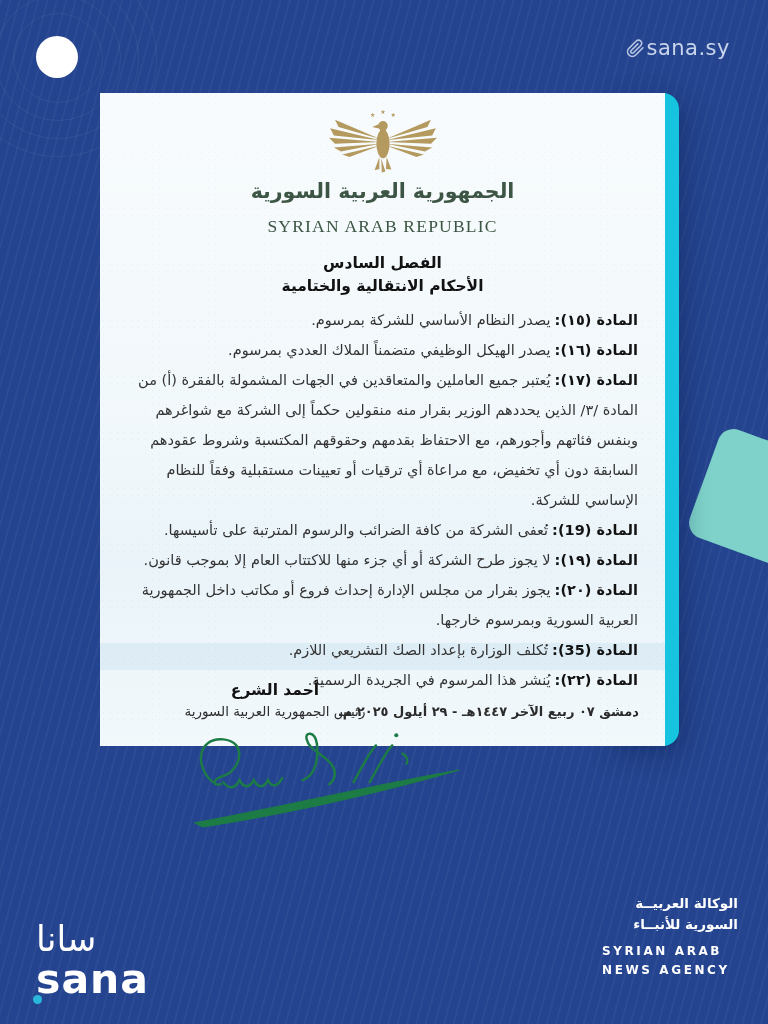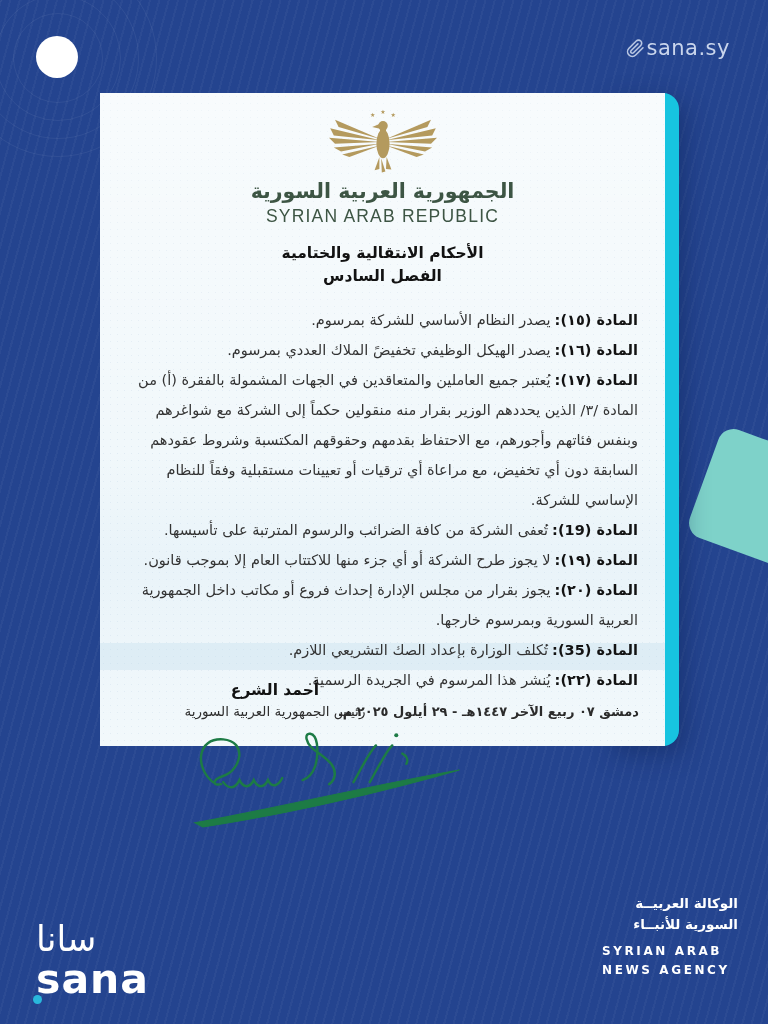--- a/index.html
+++ b/index.html
@@ -52,22 +52,22 @@
   }
   .shade-band{position:absolute;left:0;right:0;top:550px;height:27px;background:rgba(186,215,234,0.30);}
 
   .emblem-wrap{position:absolute;top:16px;left:0;right:0;text-align:center;}
   .emblem-wrap svg{display:inline-block;}
   .country-ar{
     direction:rtl;text-align:center;color:#3d5544;font-weight:bold;
     font-size:20.5px;line-height:1.15;margin-top:1px;
   }
   .country-en{
-    text-align:center;color:#3d5544;font-family:Liberation Sans, sans-serif;
-    font-size:17.5px;letter-spacing:1.2px;margin-top:2px;
+    text-align:center;color:#3d5544;font-family:Liberation Serif, serif;
+    font-size:17.5px;letter-spacing:1.2px;margin-top:12px;
   }
   .chapter{direction:rtl;text-align:center;color:#121212;font-weight:bold;font-size:15.5px;line-height:23px;margin-top:15px;}
 
   .articles{
     position:absolute;top:212px;right:27px;left:29px;direction:rtl;
     color:#333;font-size:14.5px;line-height:30px;text-align:right;
   }
   .articles p{margin:0;}
   .art-label{font-weight:bold;color:#121212;margin-left:4px;}
 
@@ -145,28 +145,28 @@
           <rect x="105" y="30" width="10" height="12"></rect>
 
           <path d="M104,80 L96,102 L104,100 Z"></path>
           <path d="M107,82 L108,106 L114,104 Z"></path>
           <path d="M116,80 L124,101 L115,100 Z"></path>
         </svg>
       </span>
       <div class="country-ar">الجمهورية العربية السورية</div>
       <div class="country-en">SYRIAN ARAB REPUBLIC</div>
       <div class="chapter">
+        <div>الفصل السادس</div>
         <div>الأحكام الانتقالية والختامية</div>
-        <div>الفصل السادس</div>
       </div>
     </div>
 
     <div class="articles">
       <p><span class="art-label">المادة (١٥):</span><span>يصدر النظام الأساسي للشركة بمرسوم.</span></p>
-      <p><span class="art-label">المادة (١٦):</span><span>يصدر الهيكل الوظيفي تخفيضً الملاك العددي بمرسوم.</span></p>
+      <p><span class="art-label">المادة (١٦):</span><span>يصدر الهيكل الوظيفي متضمناً الملاك العددي بمرسوم.</span></p>
       <p><span class="art-label">المادة (١٧):</span><span>يُعتبر جميع العاملين والمتعاقدين في الجهات المشمولة بالفقرة (أ) من المادة /٣/ الذين يحددهم الوزير بقرار منه منقولين حكماً إلى الشركة مع شواغرهم وبنفس فئاتهم وأجورهم، مع الاحتفاظ بقدمهم وحقوقهم المكتسبة وشروط عقودهم السابقة دون أي تخفيض، مع مراعاة أي ترقيات أو تعيينات مستقبلية وفقاً للنظام الإساسي للشركة.</span></p>
       <p><span class="art-label">المادة (19):</span><span>تُعفى الشركة من كافة الضرائب والرسوم المترتبة على تأسيسها.</span></p>
       <p><span class="art-label">المادة (١٩):</span><span>لا يجوز طرح الشركة أو أي جزء منها للاكتتاب العام إلا بموجب قانون.</span></p>
       <p><span class="art-label">المادة (٢٠):</span><span>يجوز بقرار من مجلس الإدارة إحداث فروع أو مكاتب داخل الجمهورية العربية السورية وبمرسوم خارجها.</span></p>
       <p><span class="art-label">المادة (35):</span><span>تُكلف الوزارة بإعداد الصك التشريعي اللازم.</span></p>
       <p><span class="art-label">المادة (٢٢):</span><span>يُنشر هذا المرسوم في الجريدة الرسمية.</span></p>
     </div>
 
     <div class="sig-block">
       <div class="sig-name">أحمد الشرع</div>

